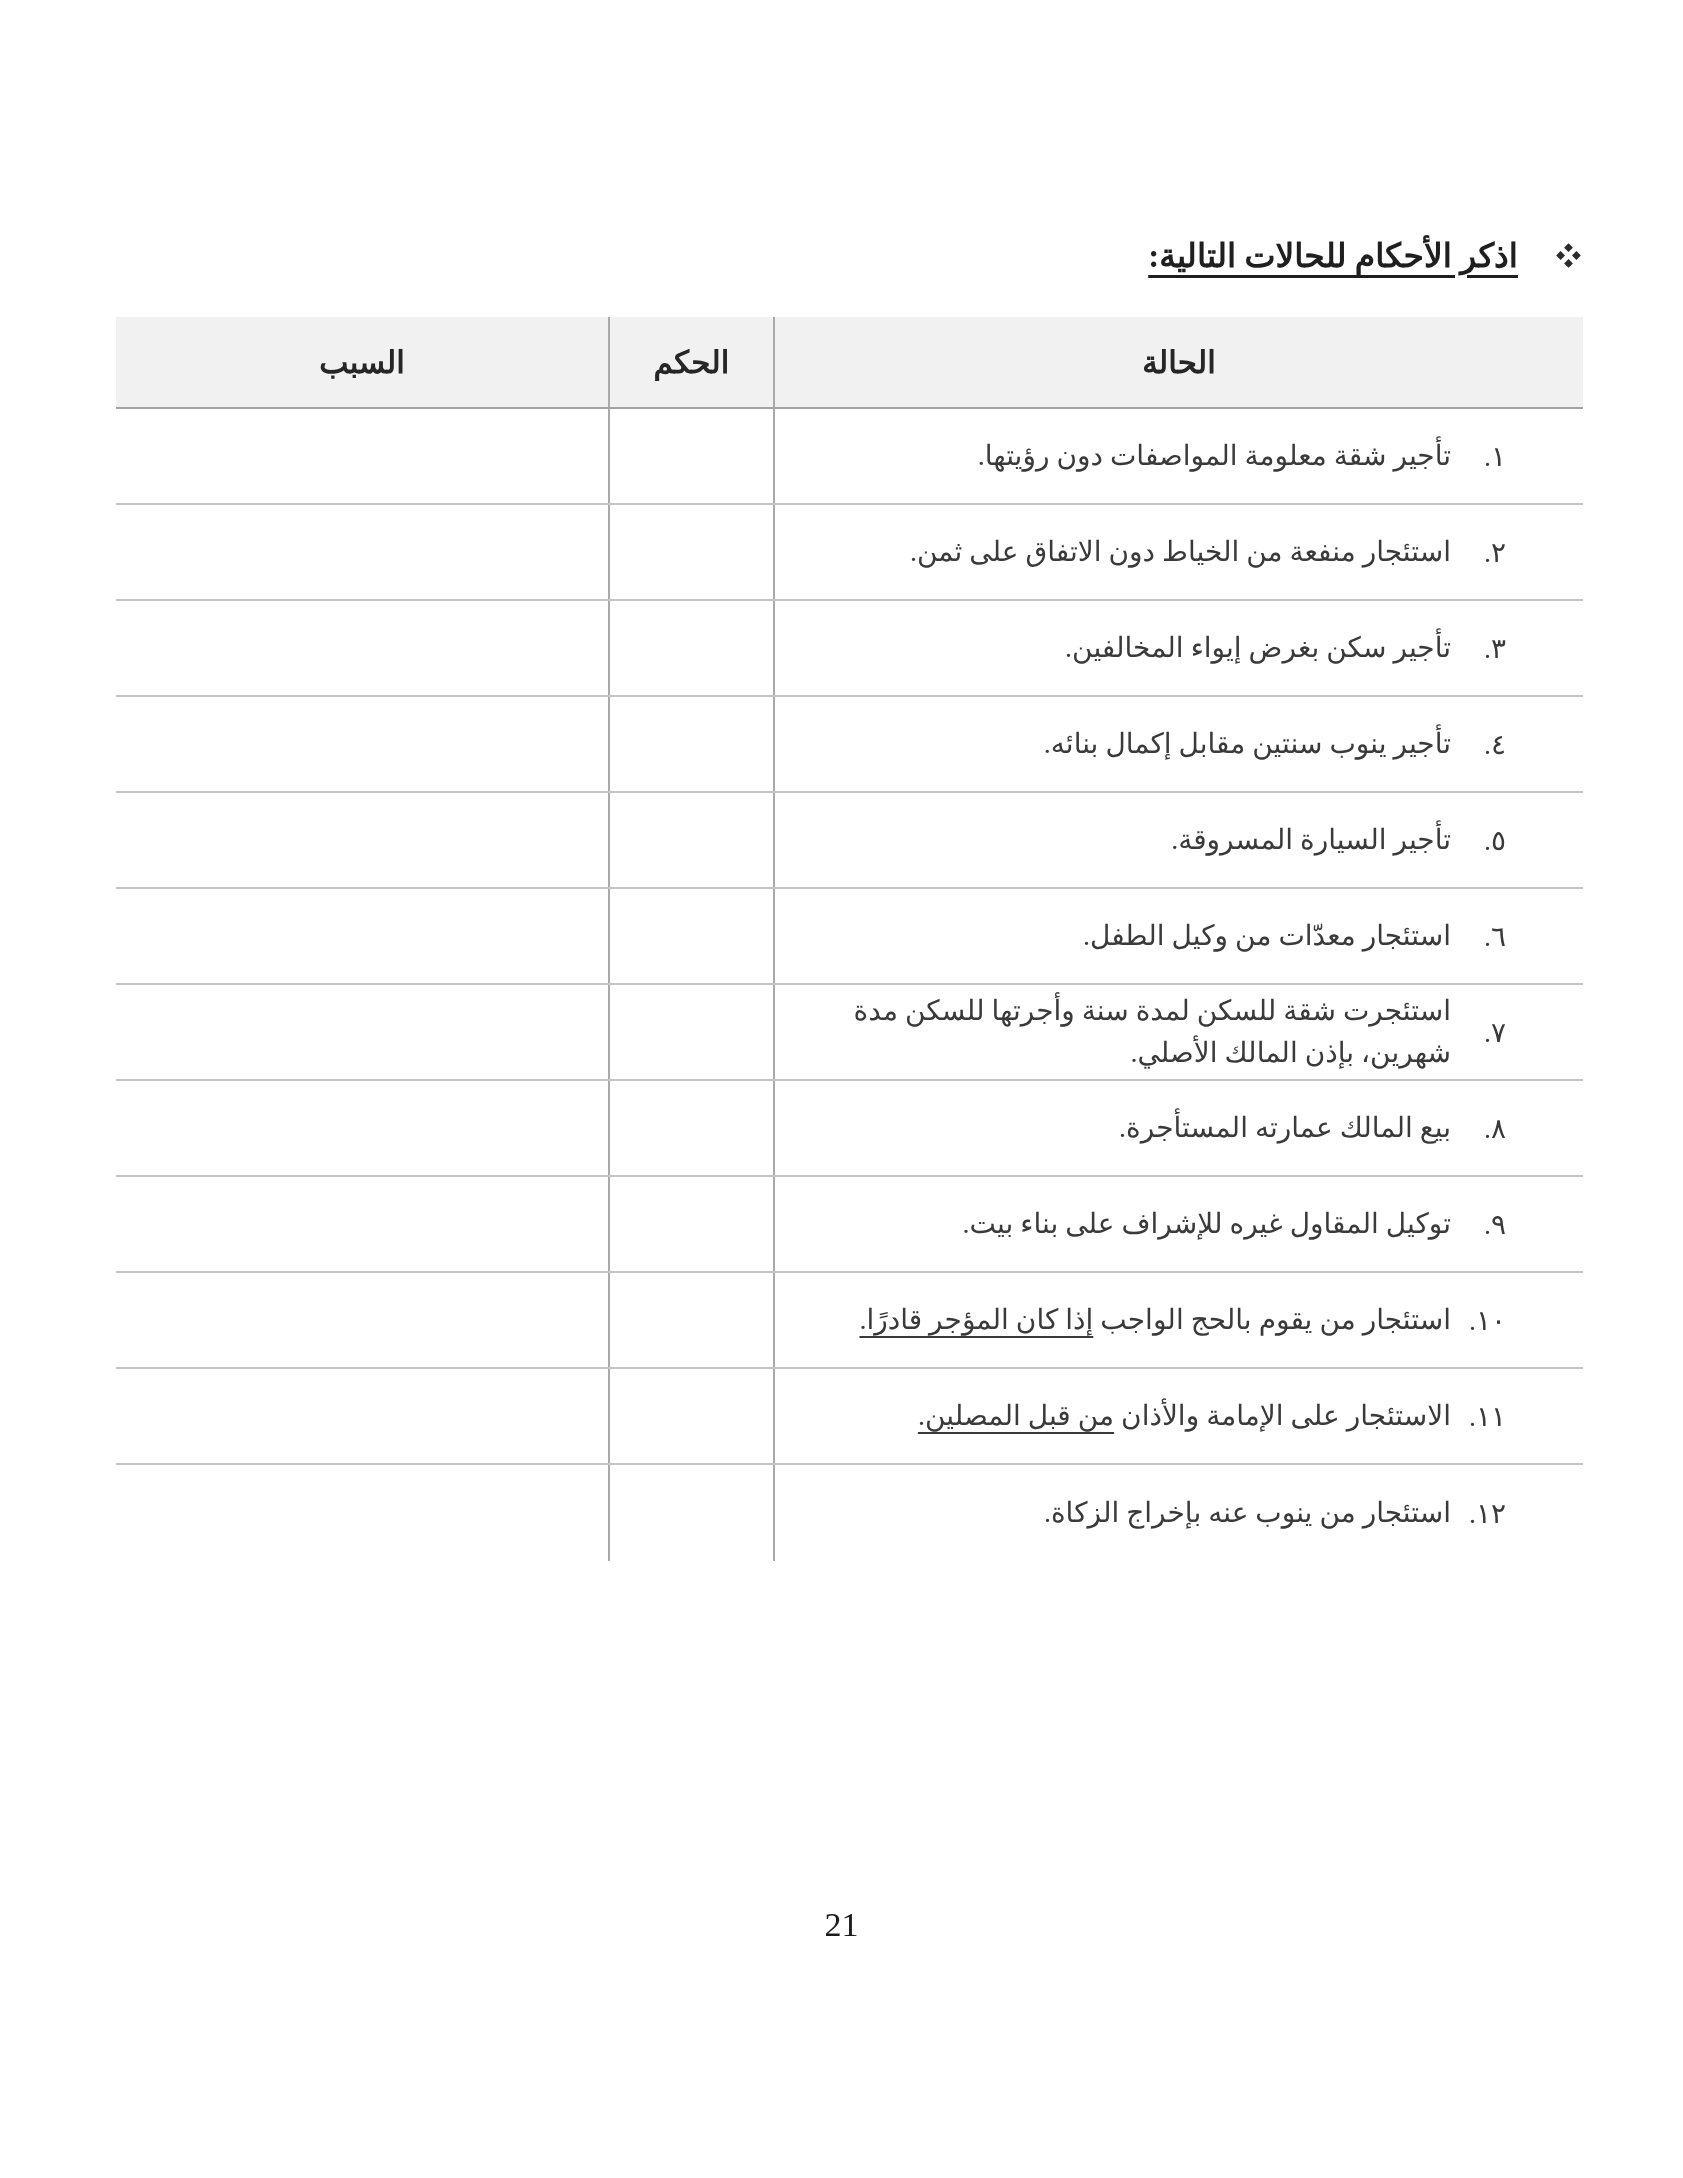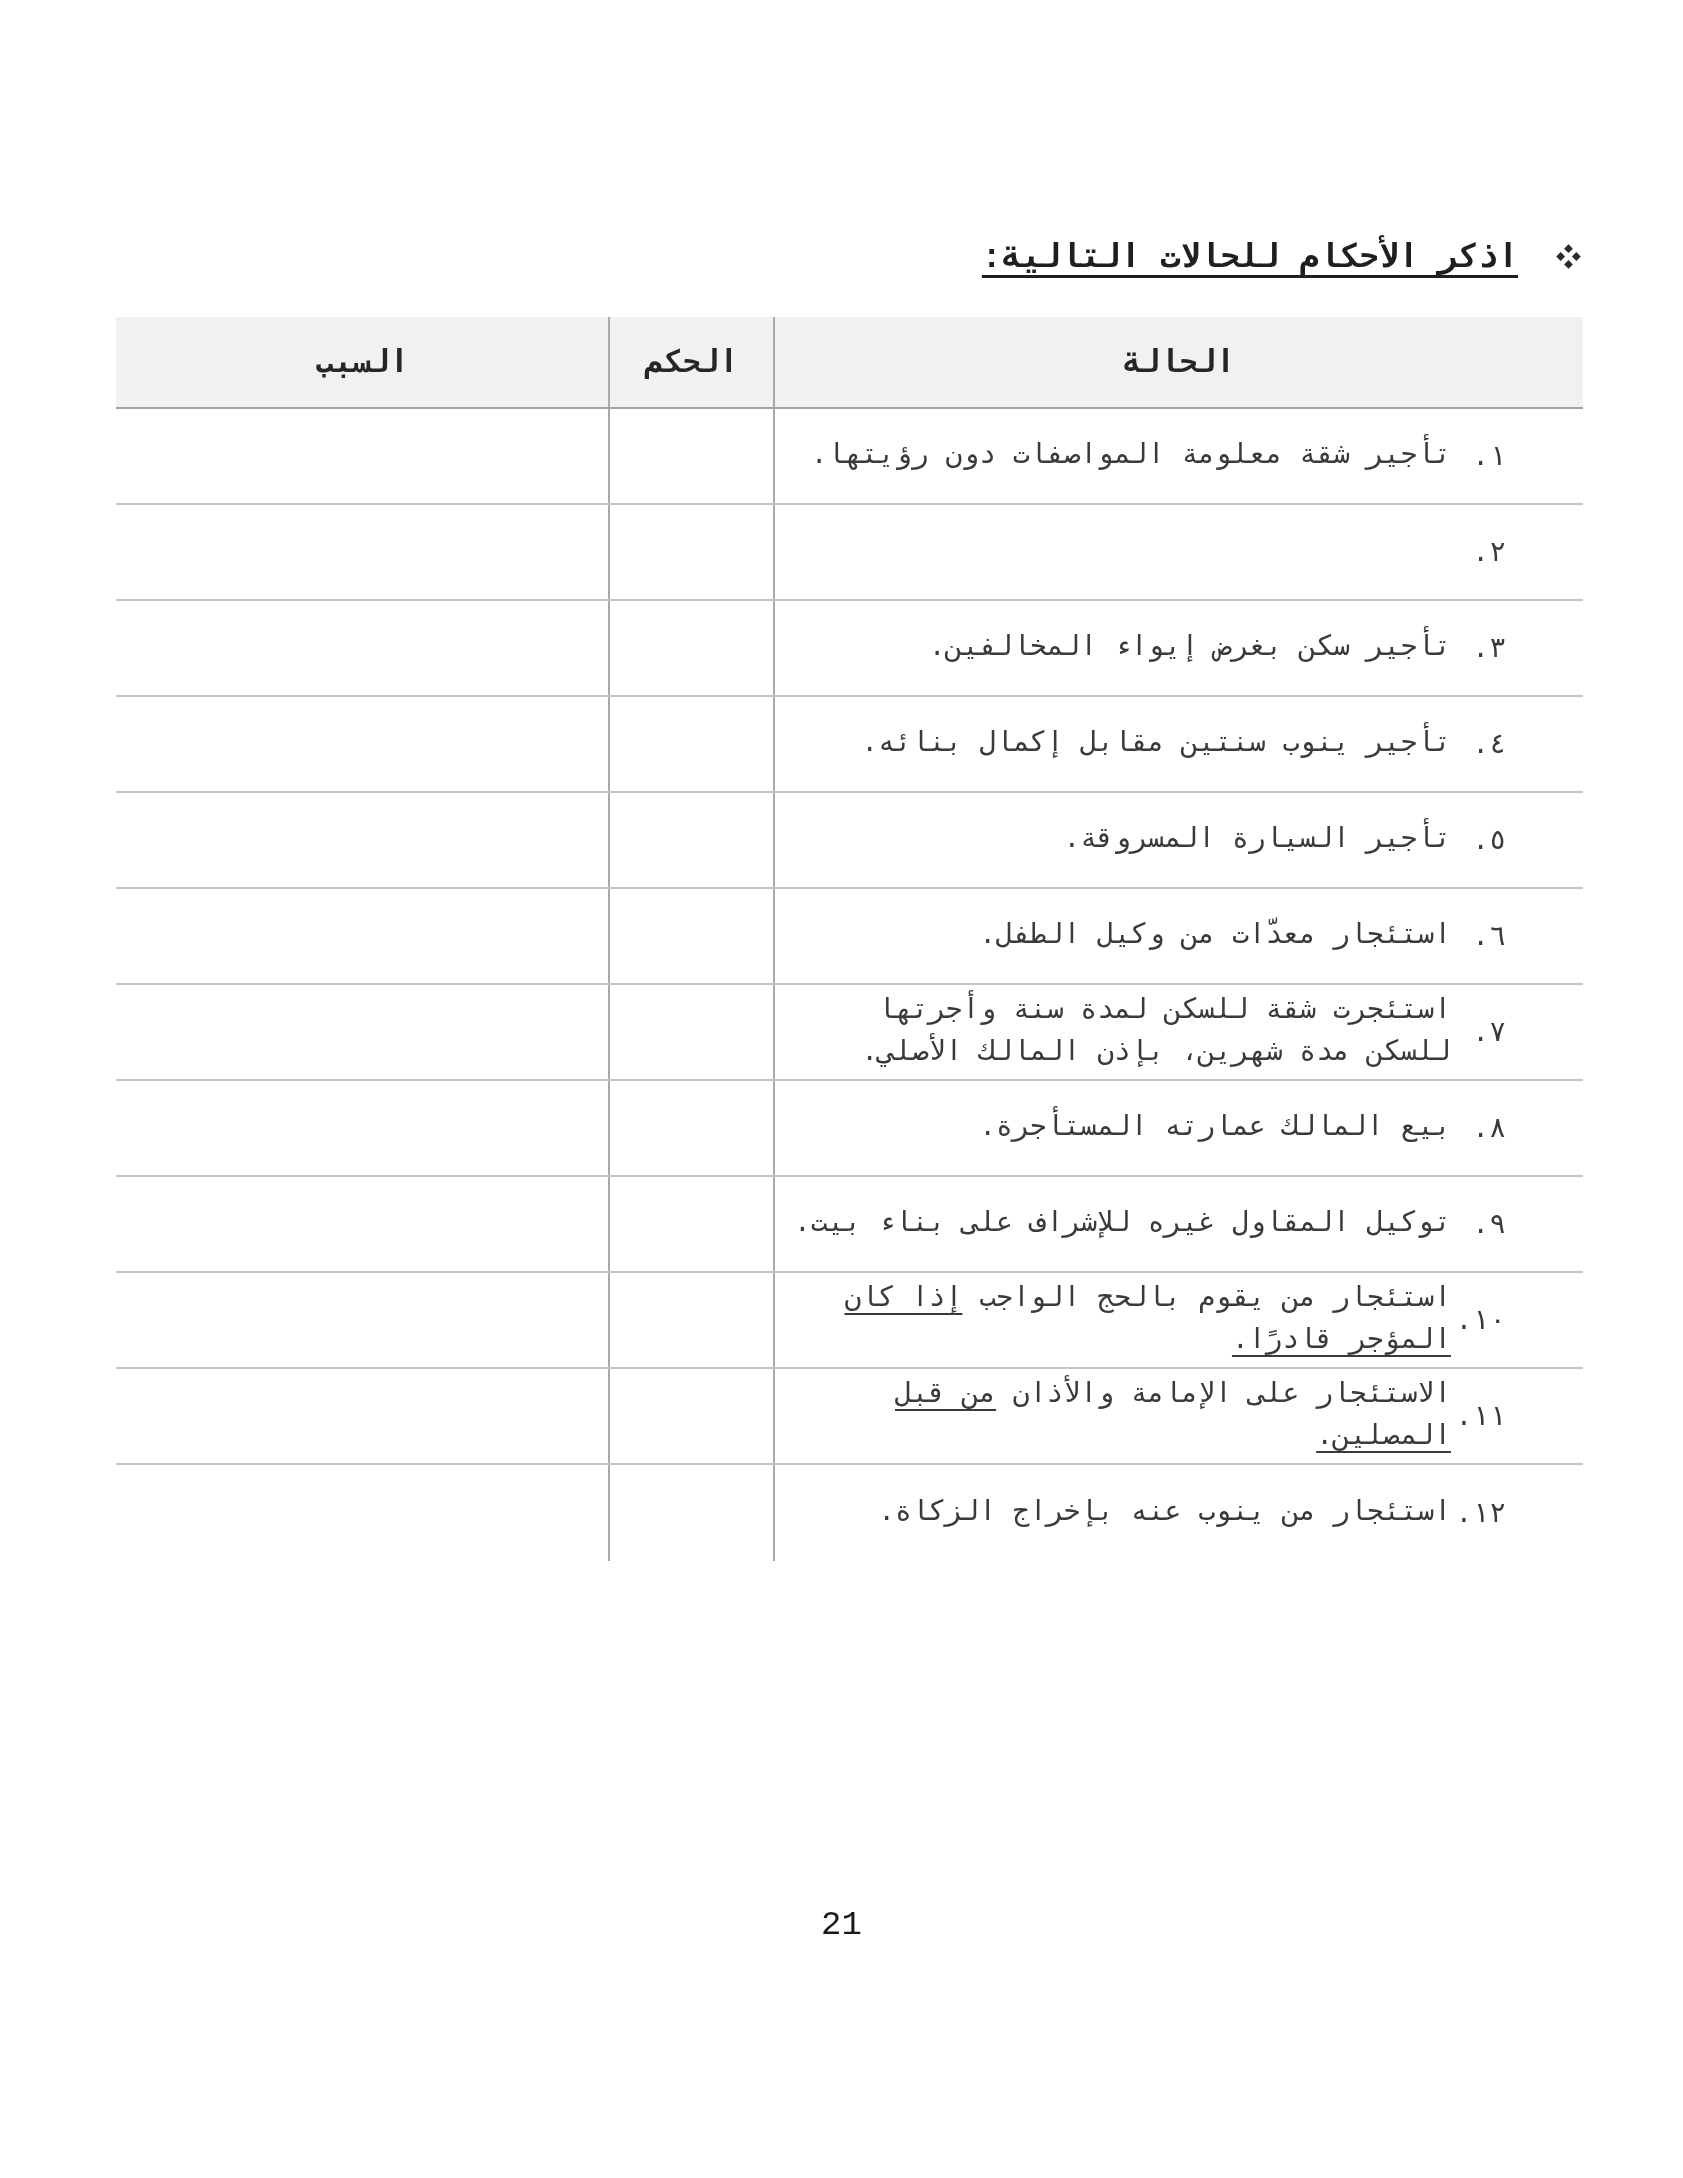--- a/index.html
+++ b/index.html
@@ -1,20 +1,20 @@
 <!DOCTYPE html>
 <html lang="ar" dir="rtl"><head>
 <meta charset="utf-8">
 <style>
   html,body { margin:0; padding:0; background:#ffffff; }
   .page {
     position:relative;
     width:1683px; height:2178px;
     background:#ffffff;
-    font-family:Liberation Mono, monospace;
+    font-family:Liberation Serif, serif;
     direction:rtl;
     overflow:hidden;
   }
 
   
   .title-row {
     position:absolute;
     top:236px; right:101px;
     display:flex; align-items:center;
     gap:37px;
@@ -118,20 +118,21 @@
         <span class="case-num">١.</span>
         <div class="case-text"><span>تأجير شقة معلومة المواصفات دون رؤيتها.</span><span class="u-part"></span></div>
       </div>
       <div class="td col-hokm"></div>
       <div class="td col-sabab"></div>
     </div>
 
     <div class="tr">
       <div class="td td-case col-case">
         <span class="case-num">٢.</span>
+        <div class="case-text"><span>استئجار منفعة من الخياط دون الاتفاق على ثمن.</span><span class="u-part"></span></div>
       </div>
       <div class="td col-hokm"></div>
       <div class="td col-sabab"></div>
     </div>
 
     <div class="tr">
       <div class="td td-case col-case">
         <span class="case-num">٣.</span>
         <div class="case-text"><span>تأجير سكن بغرض إيواء المخالفين.</span><span class="u-part"></span></div>
       </div>

